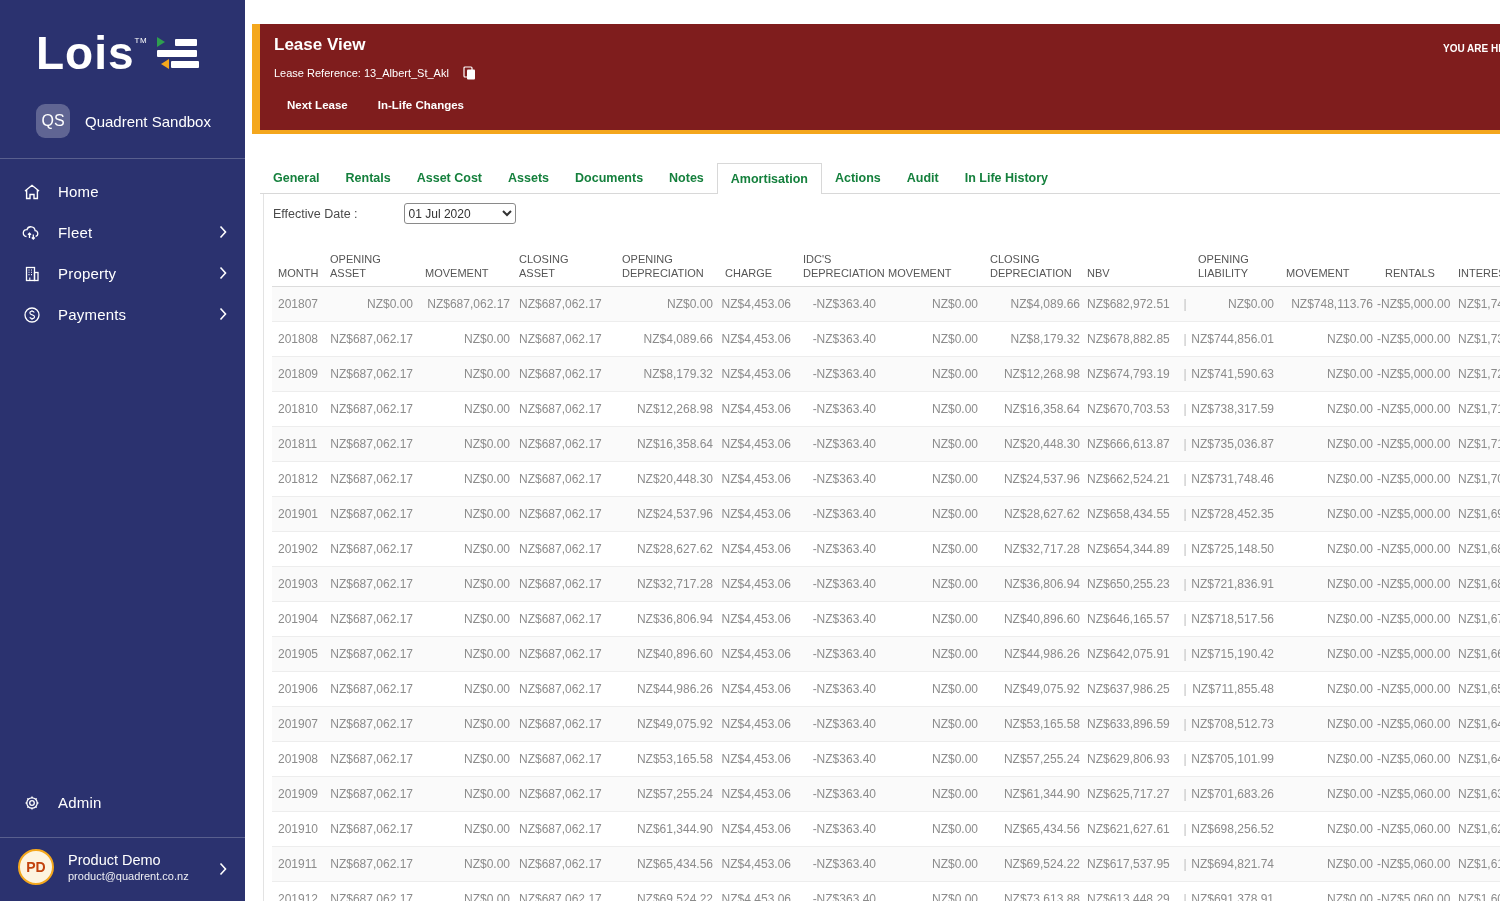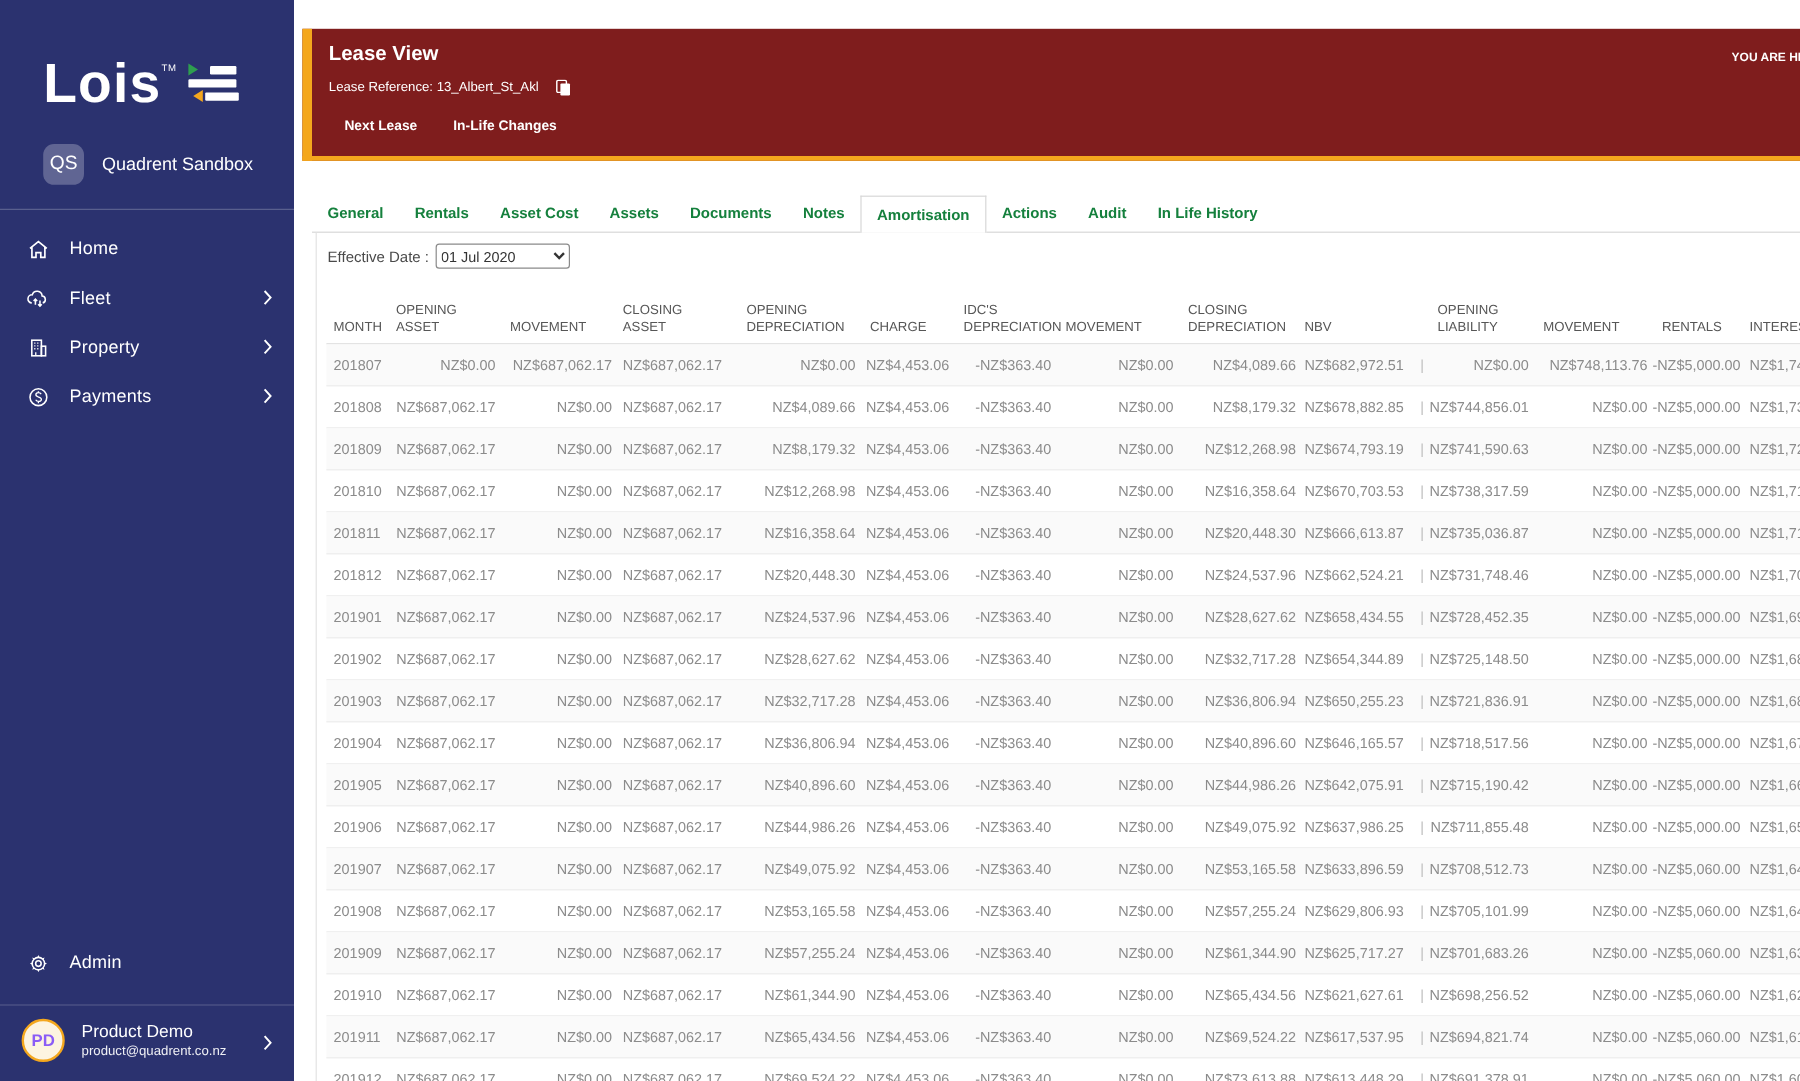--- a/index.html
+++ b/index.html
@@ -3,21 +3,21 @@
 <meta charset="utf-8">
 <style>
   * { margin:0; padding:0; box-sizing:border-box; }
   html,body { width:1500px; height:901px; overflow:hidden; background:#fff;
               font-family:"Liberation Sans", sans-serif; }
   .app { display:flex; width:1500px; height:901px; }
 
   
   .sidebar { width:245px; flex-shrink:0; background:#2b326f; color:#fff;
              display:flex; flex-direction:column; position:relative; }
-  .logo-block { padding:46px 0 18px 36px; display:flex; align-items:center; }
+  .logo-block { padding:30px 0 18px 36px; display:flex; align-items:center; }
   .logo-text { font-size:46px; font-weight:700; letter-spacing:1px; line-height:1; }
   .logo-tm { font-size:8px; vertical-align:26px; font-weight:400; letter-spacing:.5px; }
   .logo-icon { margin-left:10px; width:48px; display:flex; flex-direction:column; gap:4px; }
   .logo-icon .row { display:flex; align-items:center; height:7px; }
   .tri-right { width:0; height:0; border-top:5px solid transparent; border-bottom:5px solid transparent; border-left:8px solid #2e9e4f; }
   .tri-left  { width:0; height:0; border-top:5px solid transparent; border-bottom:5px solid transparent; border-right:8px solid #f4a71d; }
   .bar { height:7px; background:#fff; border-radius:1px; }
   .workspace { display:flex; align-items:center; padding:10px 18px 20px 36px; cursor:pointer; }
   .ws-avatar { width:34px; height:34px; border-radius:9px; background:rgba(255,255,255,.25);
                display:flex; align-items:center; justify-content:center; font-size:16px; }
@@ -25,21 +25,21 @@
   .side-divider { border:none; border-top:1px solid rgba(255,255,255,.22); }
   .nav { padding-top:12px; }
   .nav-item { position:relative; display:flex; align-items:center; height:41px;
               padding-left:22px; cursor:pointer; font-size:15px; }
   .nav-icon { width:19px; display:flex; justify-content:center; }
   .nav-label { margin-left:17px; letter-spacing:.2px; }
   .nav-chevron { position:absolute; right:18px; top:13px; }
   .spacer { flex:1; }
   .user-row { display:flex; align-items:center; padding:11px 18px 16px 18px; position:relative; cursor:pointer; }
   .user-avatar { width:36px; height:36px; border-radius:50%; background:#fdf4e0;
-                 border:2px solid #f4a71d; color:#8b5cf6; font-weight:700; font-size:14px;
+                 border:2px solid #f4a71d; color:#c2410c; font-weight:700; font-size:14px;
                  display:flex; align-items:center; justify-content:center; }
   .user-meta { margin-left:14px; }
   .user-name { font-size:14.5px; }
   .user-email { font-size:11px; margin-top:2px; color:rgba(255,255,255,.92); }
 
   
   .main { flex:1; position:relative; background:#fff; overflow:hidden; }
 
   .lease-header { position:absolute; top:24px; left:7px; right:0; height:110px;
                   background:#7f1d1d; border-left:8px solid #f4a71d; border-bottom:4px solid #f4a71d;
@@ -53,21 +53,21 @@
   .you-are-here span { font-size:10px; font-weight:700; white-space:nowrap; }
 
   .tabs { position:absolute; top:163px; left:15px; right:0; height:31px;
           display:flex; border-bottom:1px solid #d8d8d8; }
   .tab { padding:0 13px; display:flex; align-items:center; font-size:12.5px; color:#15803d;
          cursor:pointer; white-space:nowrap;font-weight:bold; }
   .tab.active { background:#fff; border:1px solid #d8d8d8; border-bottom:none; margin-bottom:-1px; }
 
   .tab-panel { position:absolute; top:194px; left:18px; right:0; bottom:0;
                border-left:1px solid #e3e3e3; }
-  .filter-row { margin:9px 0 0 9px; display:flex; align-items:center; }
+  .filter-row { margin:9px 0 0 9px; display:flex; align-items:center;gap:41px; }
   .filter-label { font-size:12.5px; color:#4a4a4a; }
   .date-select { margin-left:5px; width:112px; height:21px; font-size:12px; color:#333;
                  font-family:"Liberation Sans", sans-serif; border:1px solid #8a8a8a; border-radius:3px; background:#fff; }
 
   .amort-table { margin:20px 0 0 8px; width:1290px; font-size:12px; }
   .thead { display:flex; align-items:flex-end; height:43px; color:#565656; font-size:11px;
            border-bottom:1px solid #dcdcdc; }
   .th { display:flex; flex-direction:column; justify-content:flex-end; padding-bottom:6px; line-height:14px; white-space:nowrap; }
   .tr { display:flex; align-items:center; height:35px; border-bottom:1px solid #ededed; color:#8b8b8b; }
   .tr:nth-child(odd) { background:#fafafa; }

